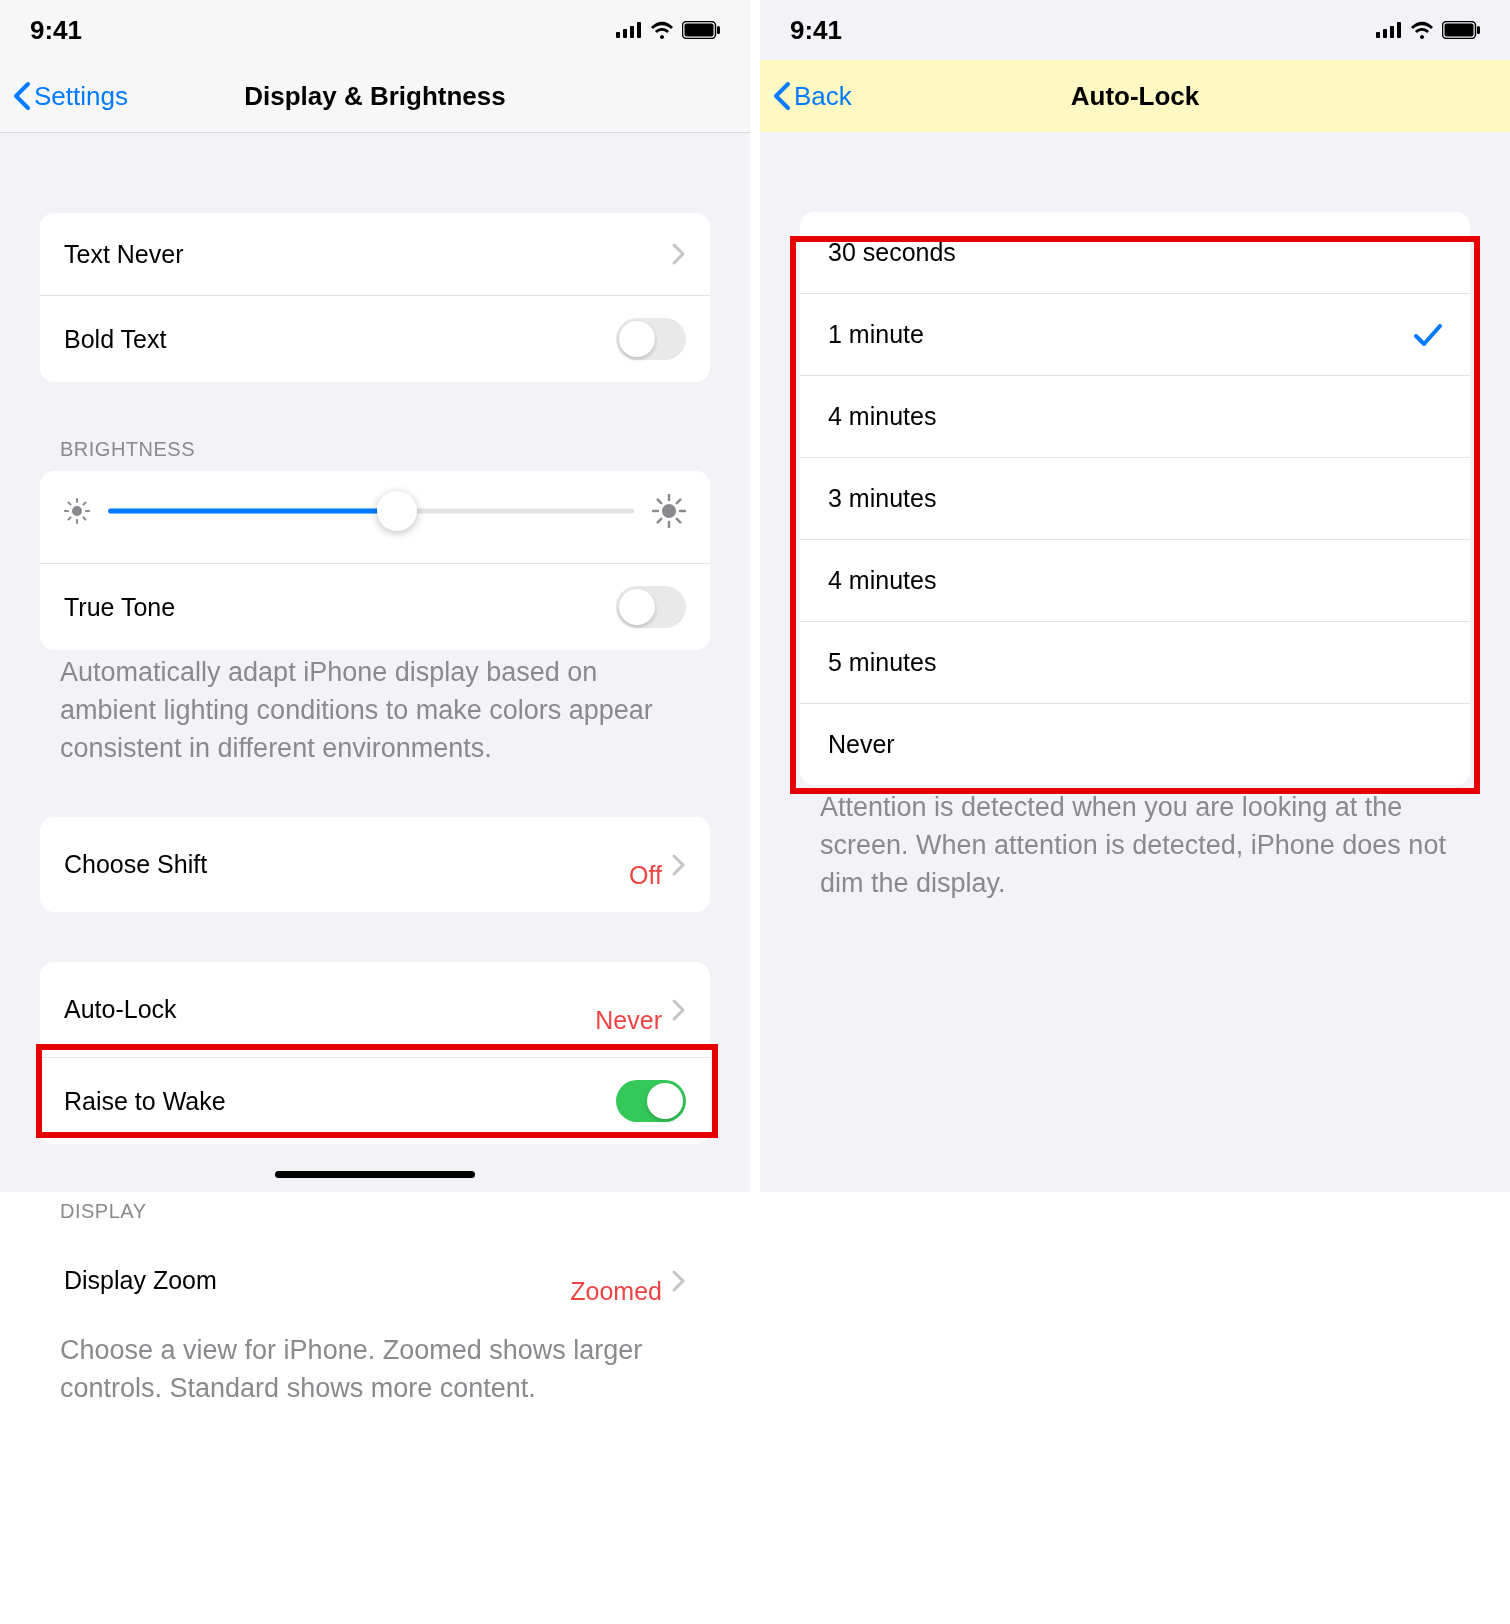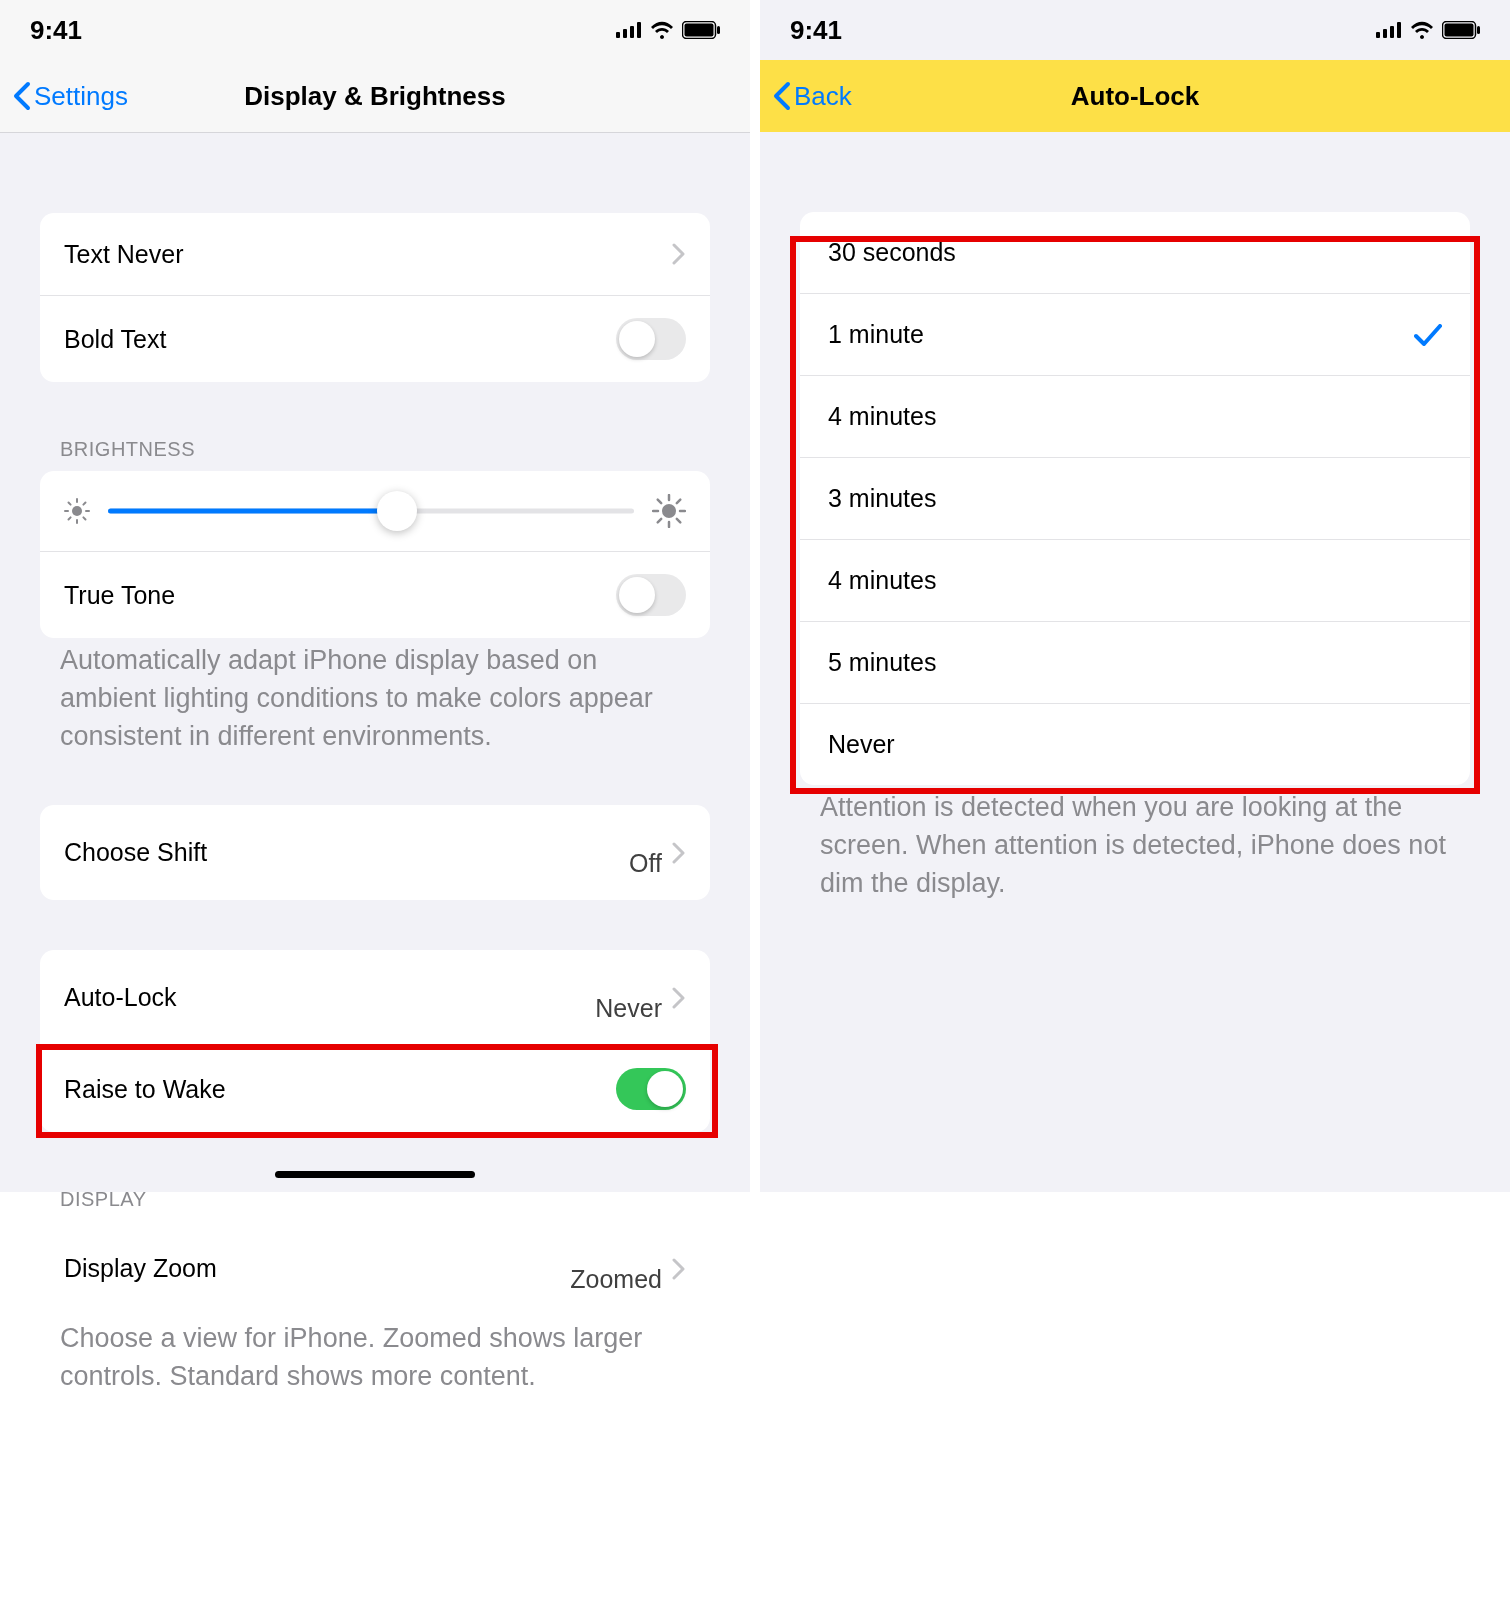--- a/index.html
+++ b/index.html
@@ -53,21 +53,21 @@
   
   .nav-bar {
     position: relative;
     height: 72px;
     display: flex;
     align-items: center;
     justify-content: center;
     background: #f7f7f7;
     border-bottom: 1px solid #d6d6da;
   }
-  .phone.right .nav-bar { background: #fde047; border-bottom: none; }
+  .phone.right .nav-bar { background: #fef9c3; border-bottom: none; }
   .nav-back {
     position: absolute;
     left: 10px;
     top: 0;
     height: 100%;
     display: flex;
     align-items: center;
     color: #007aff;
     font-size: 26px;
   }
@@ -109,21 +109,21 @@
     padding: 22px 24px;
     font-size: 25px;
     min-height: 38px;
     position: relative;
   }
   .row + .row {
     border-top: 1px solid #e3e3e6;
     gap: 16px;
   }
   .row .label { flex: 1; }
-  .row .value { color: #404040; font-size: 25px; margin-right: 10px; margin-top: 22px; }
+  .row .value { color: #ef4444; font-size: 25px; margin-right: 10px; margin-top: 22px; }
   .row .chevron { color: #c5c5c8; }
 
   
   .toggle {
     width: 70px;
     height: 42px;
     border-radius: 21px;
     position: relative;
     background: #e9e9ea;
   }
@@ -140,21 +140,21 @@
   .toggle.on { background: #34c759; }
   .toggle.on .knob { left: 31px; }
 
   
   .slider-row {
     display: flex;
     align-items: center;
     padding: 20px 24px;
     gap: 18px;
   }
-  .slider-row + .row { border-top: 1px solid #e3e3e6; }
+  .slider-row + .row { border-top: 1px solid #e3e3e6; margin-top: 12px; }
   .sun-icon { color: #8a8a8e; }
   .slider {
     flex: 1;
     height: 40px;
     position: relative;
     display: flex;
     align-items: center;
   }
   .slider-track {
     position: absolute;

